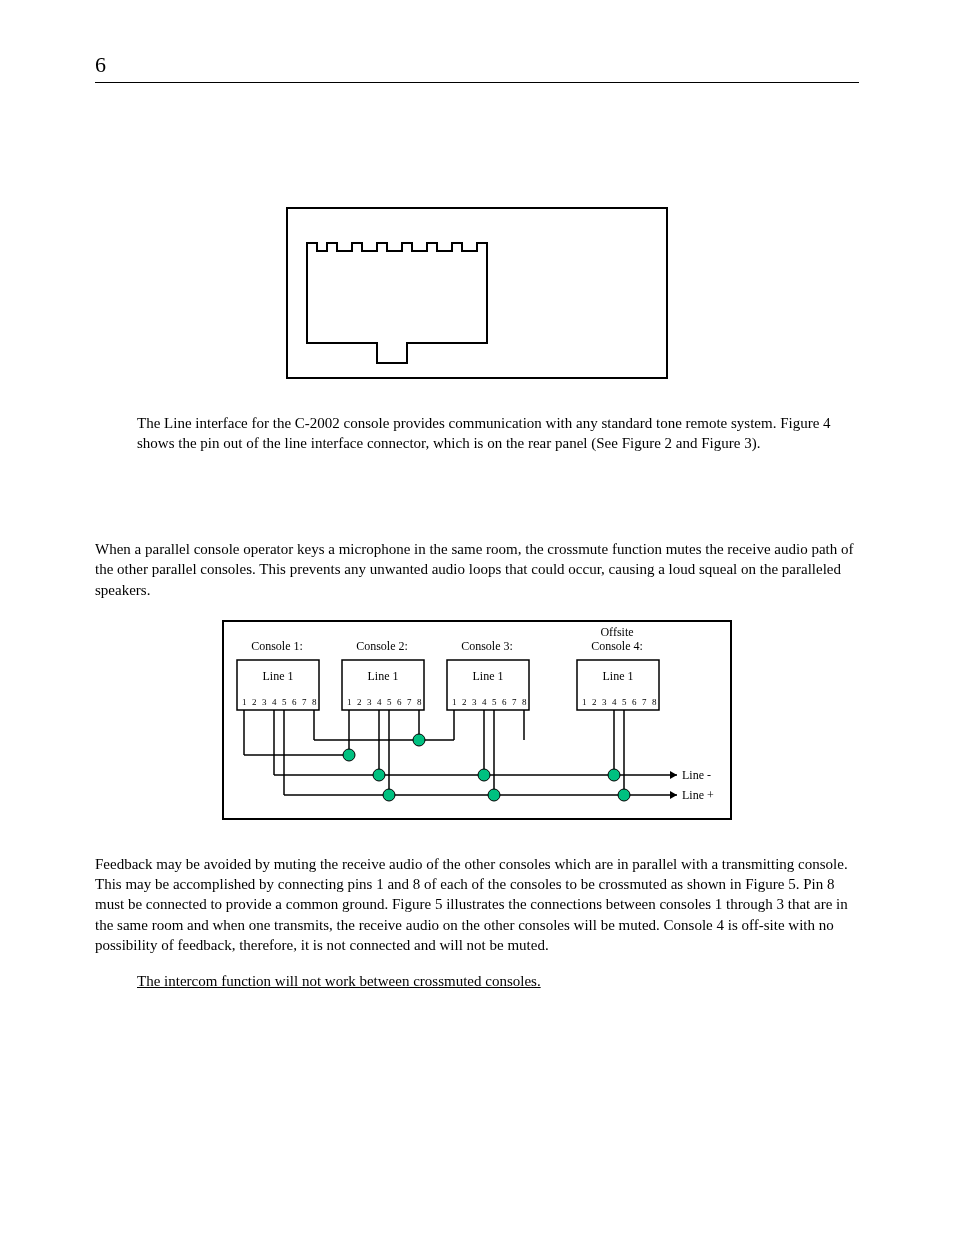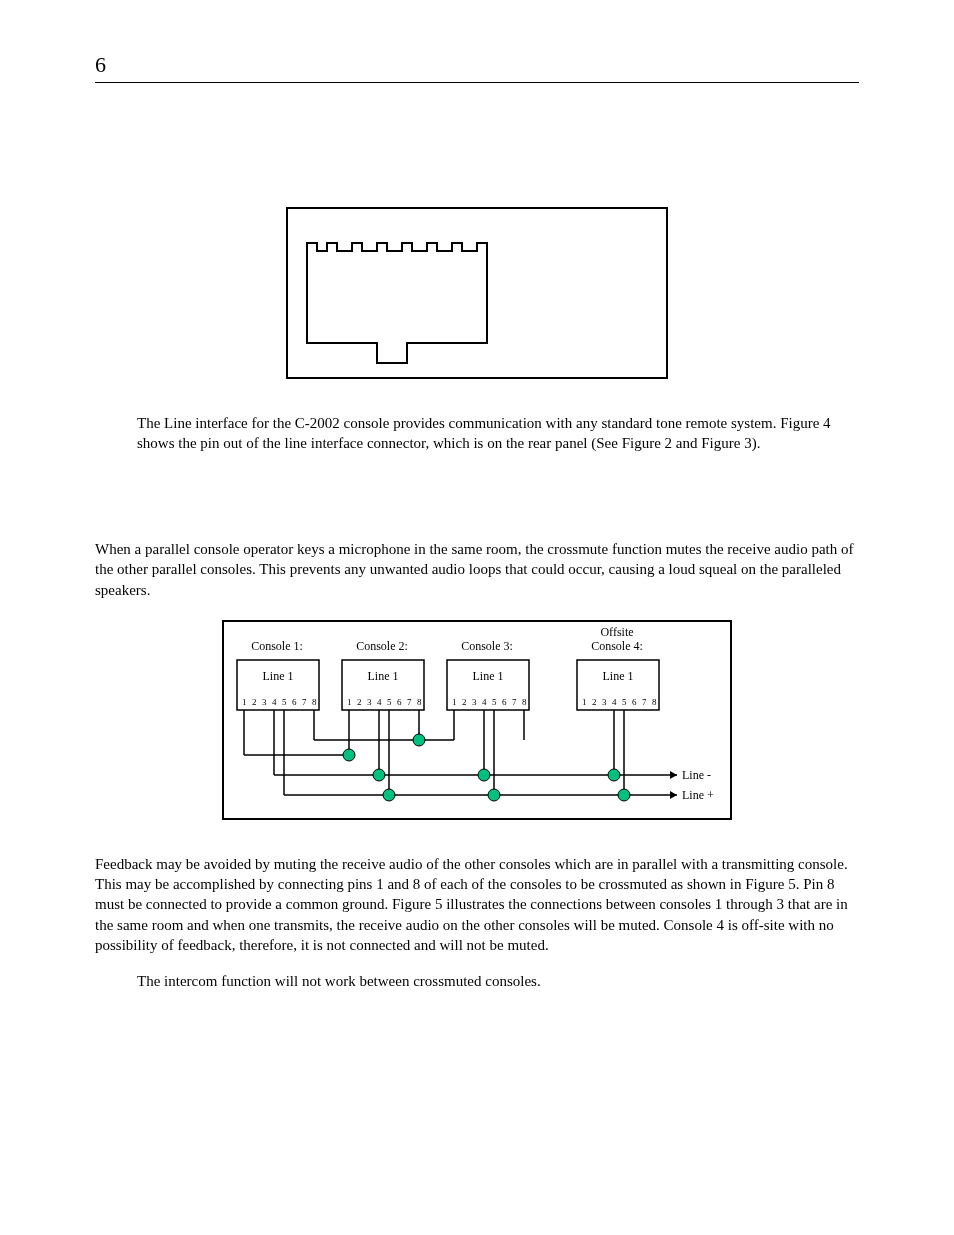--- a/index.html
+++ b/index.html
@@ -36,20 +36,21 @@
   }
   .fig-crossmute {
     display: block;
     margin: 0 auto 34px auto;
   }
   .para-after-fig {
     margin-bottom: 16px;
   }
   .para-last-indent {
     text-indent: 42px;
+    text-decoration: underline;
   }
   text { font-family: "Times New Roman", Times, serif; }
 </style>
 </head>
 <body>
 
 <div class="page-number">6</div>
 <div class="header-rule"></div>
 
 <svg class="fig-connector" width="400" height="180" viewBox="0 0 400 180">

